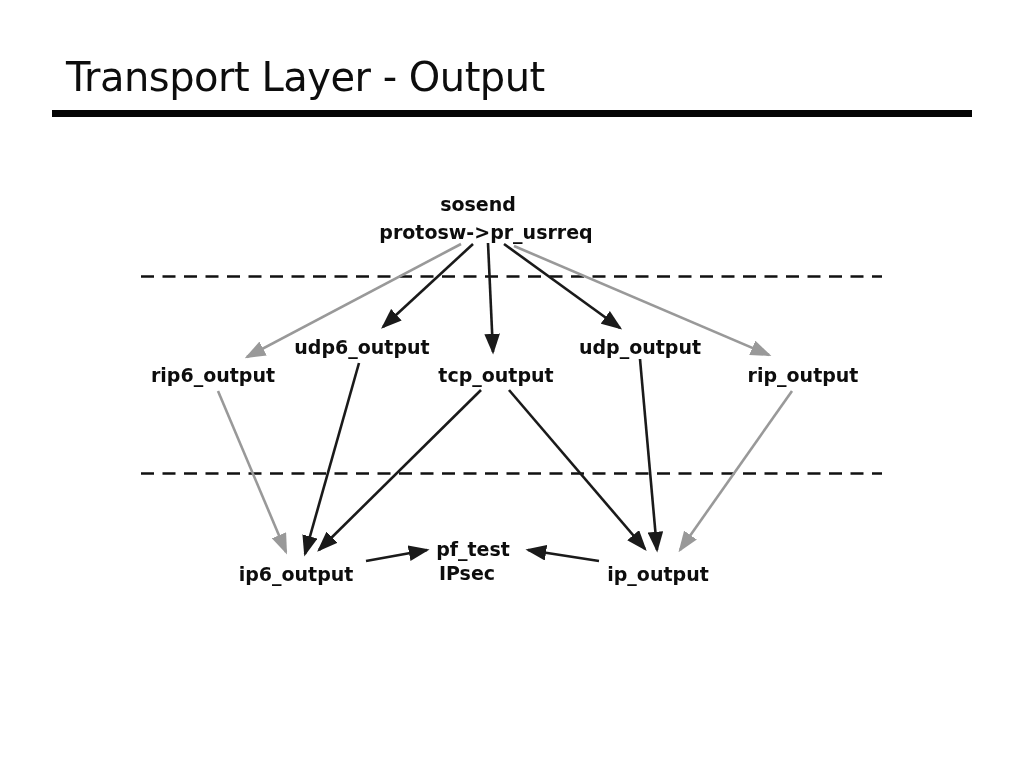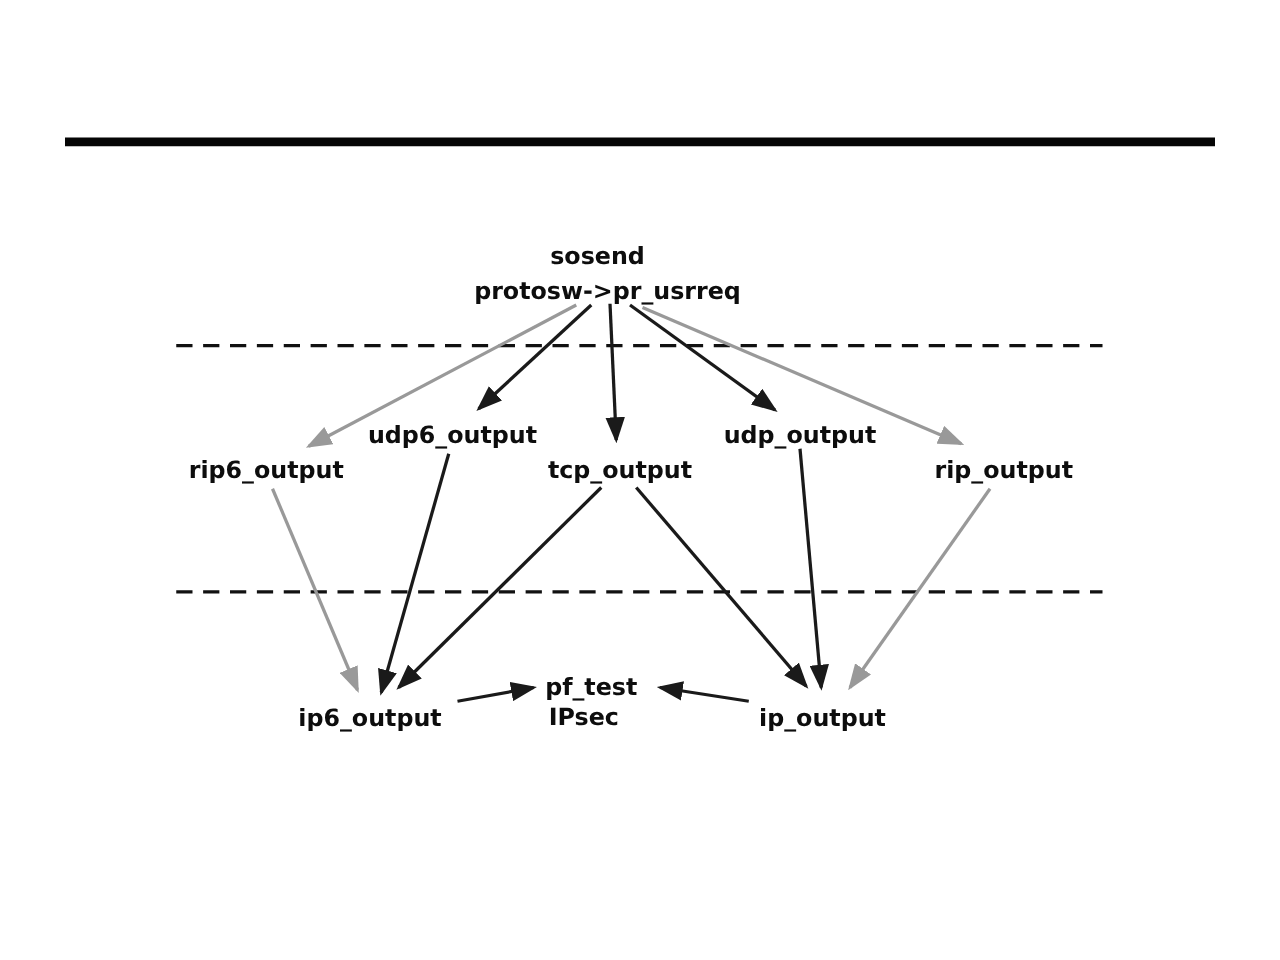--- a/index.html
+++ b/index.html
@@ -63,20 +63,21 @@
     stroke-width: 2.5;
     stroke-dasharray: 13 8.5;
     fill: none;
   }
 </style>
 </head>
 <body>
 
 <div class="slide">
 
+  <div class="slide-title">Transport Layer - Output</div>
 
   <div class="title-underline"></div>
 
   <svg class="diagram" width="1024" height="768" viewBox="0 0 1024 768">
 
     <defs>
       <marker id="ah-black" orient="auto" markerWidth="8" markerHeight="6" refX="7" refY="3">
         <path d="M0,0 L8,3 L0,6 Z" fill="#1a1a1a"></path>
       </marker>
       <marker id="ah-gray" orient="auto" markerWidth="8" markerHeight="6" refX="7" refY="3">

